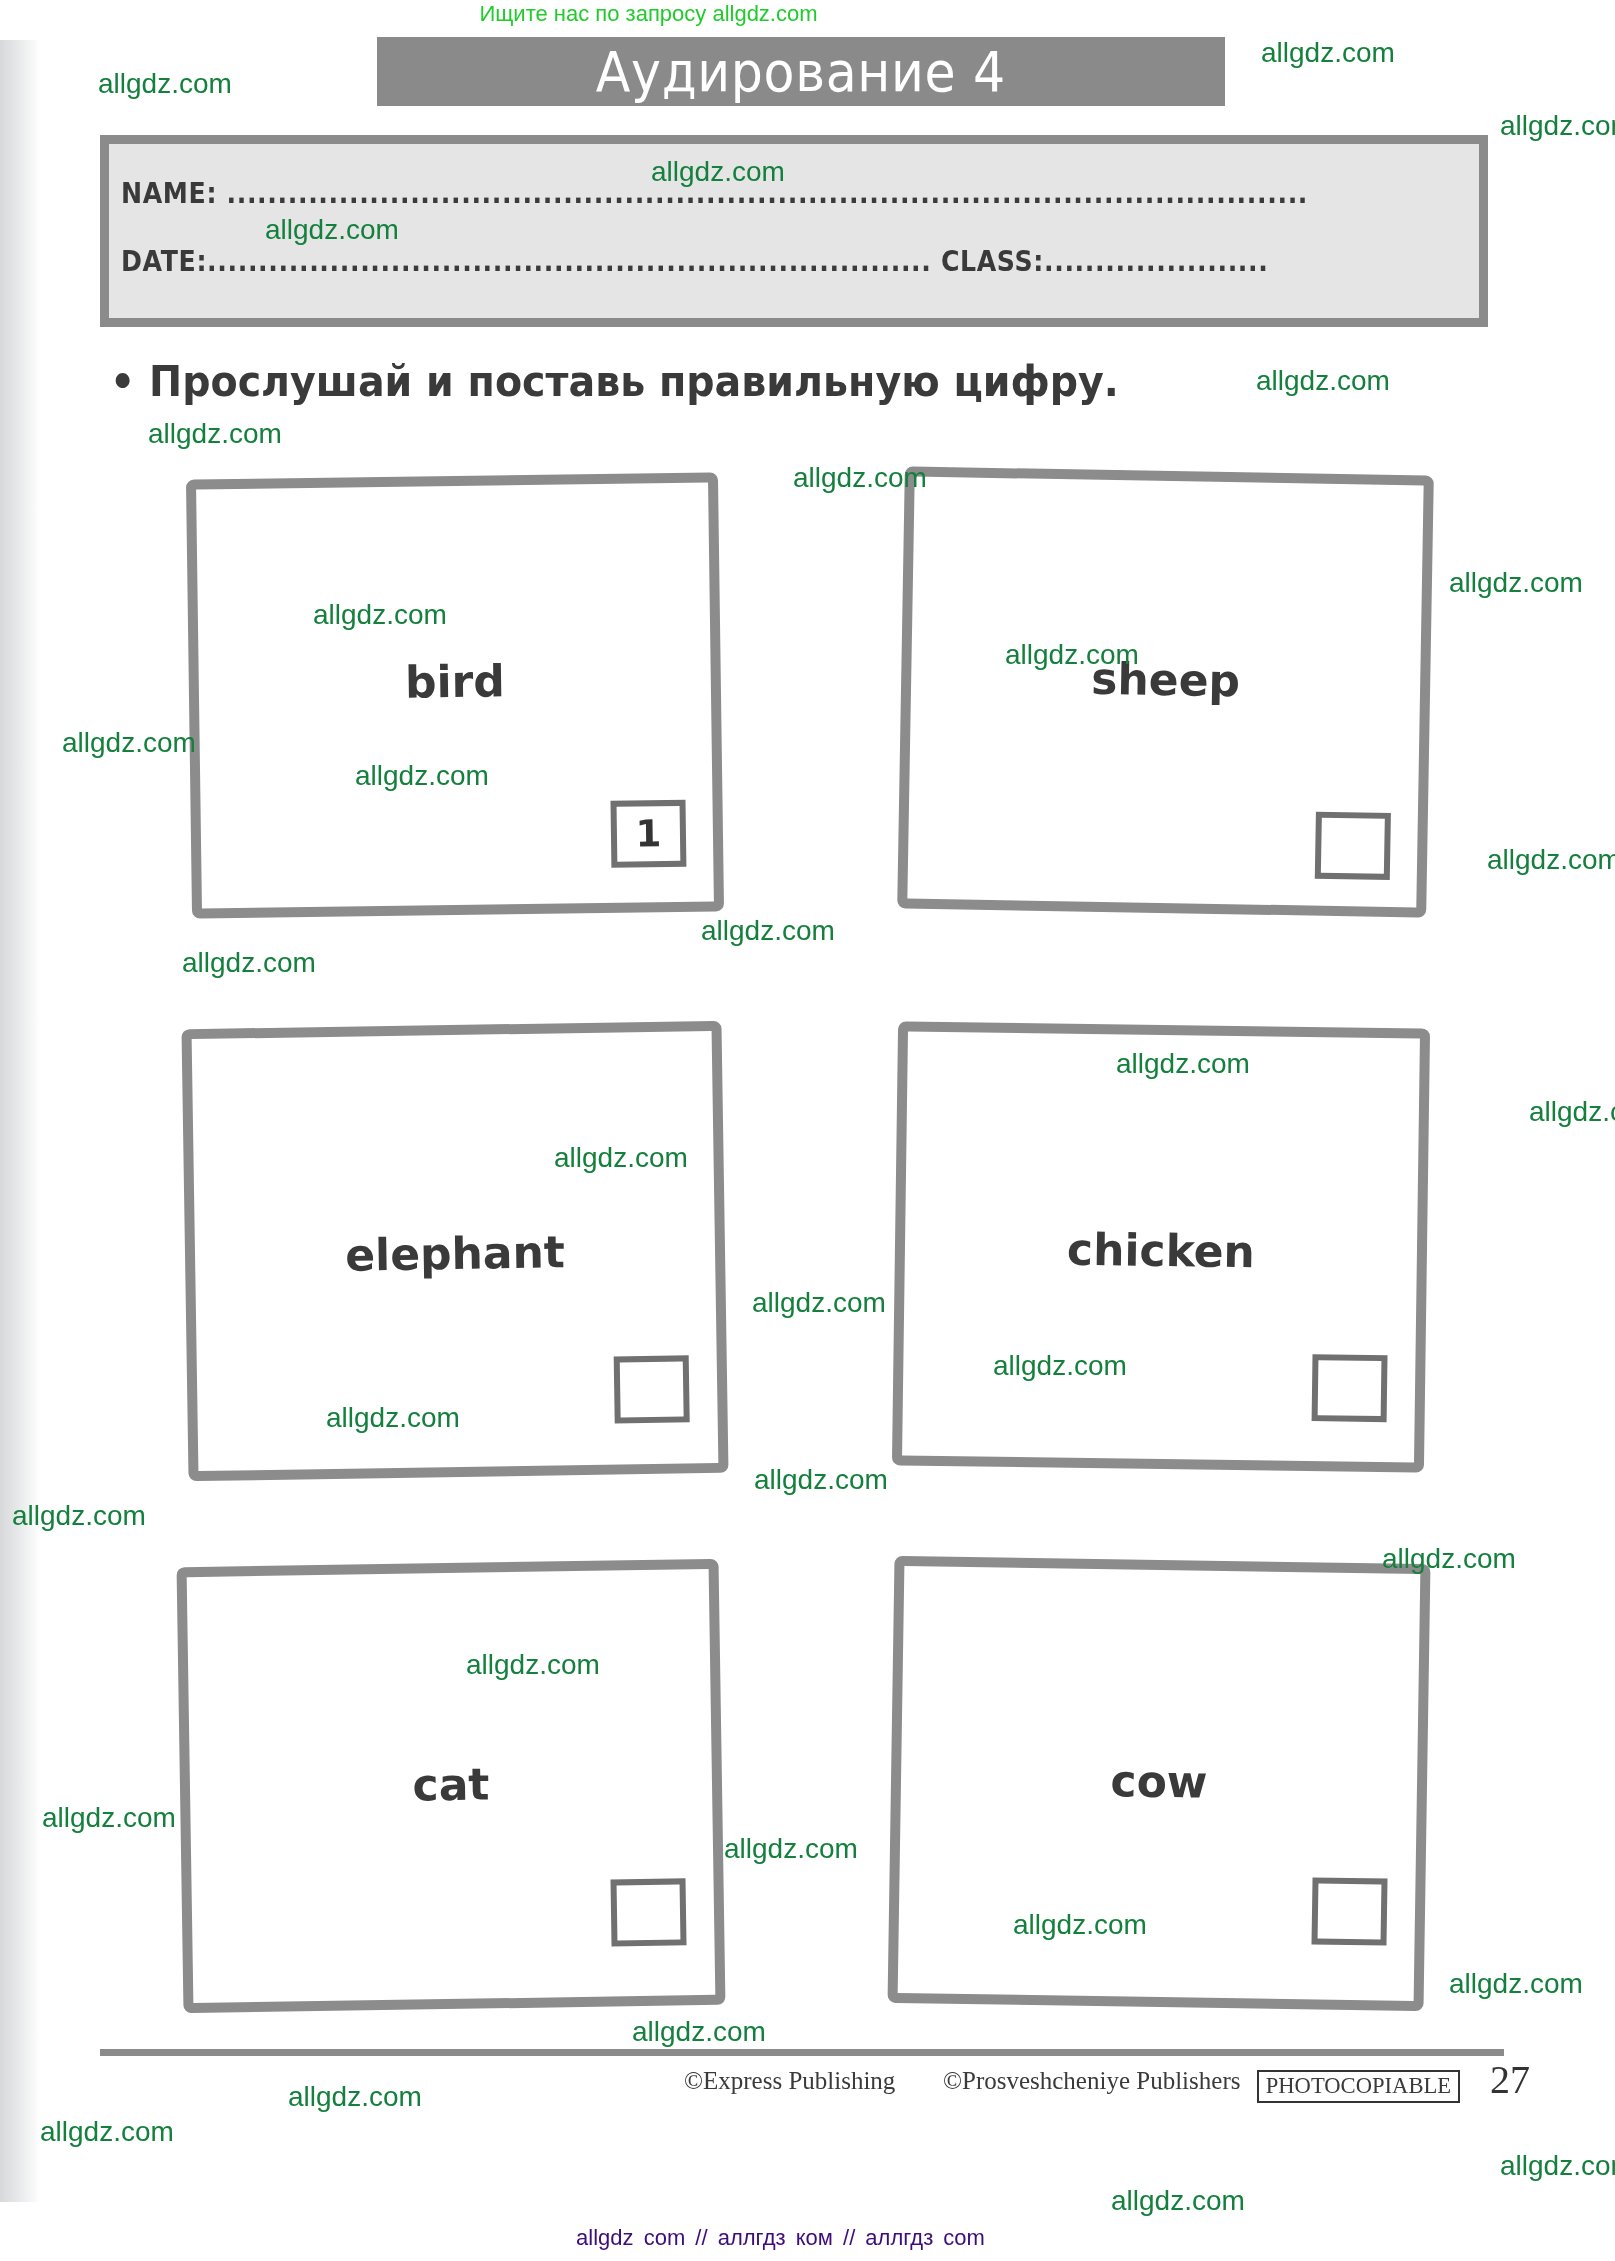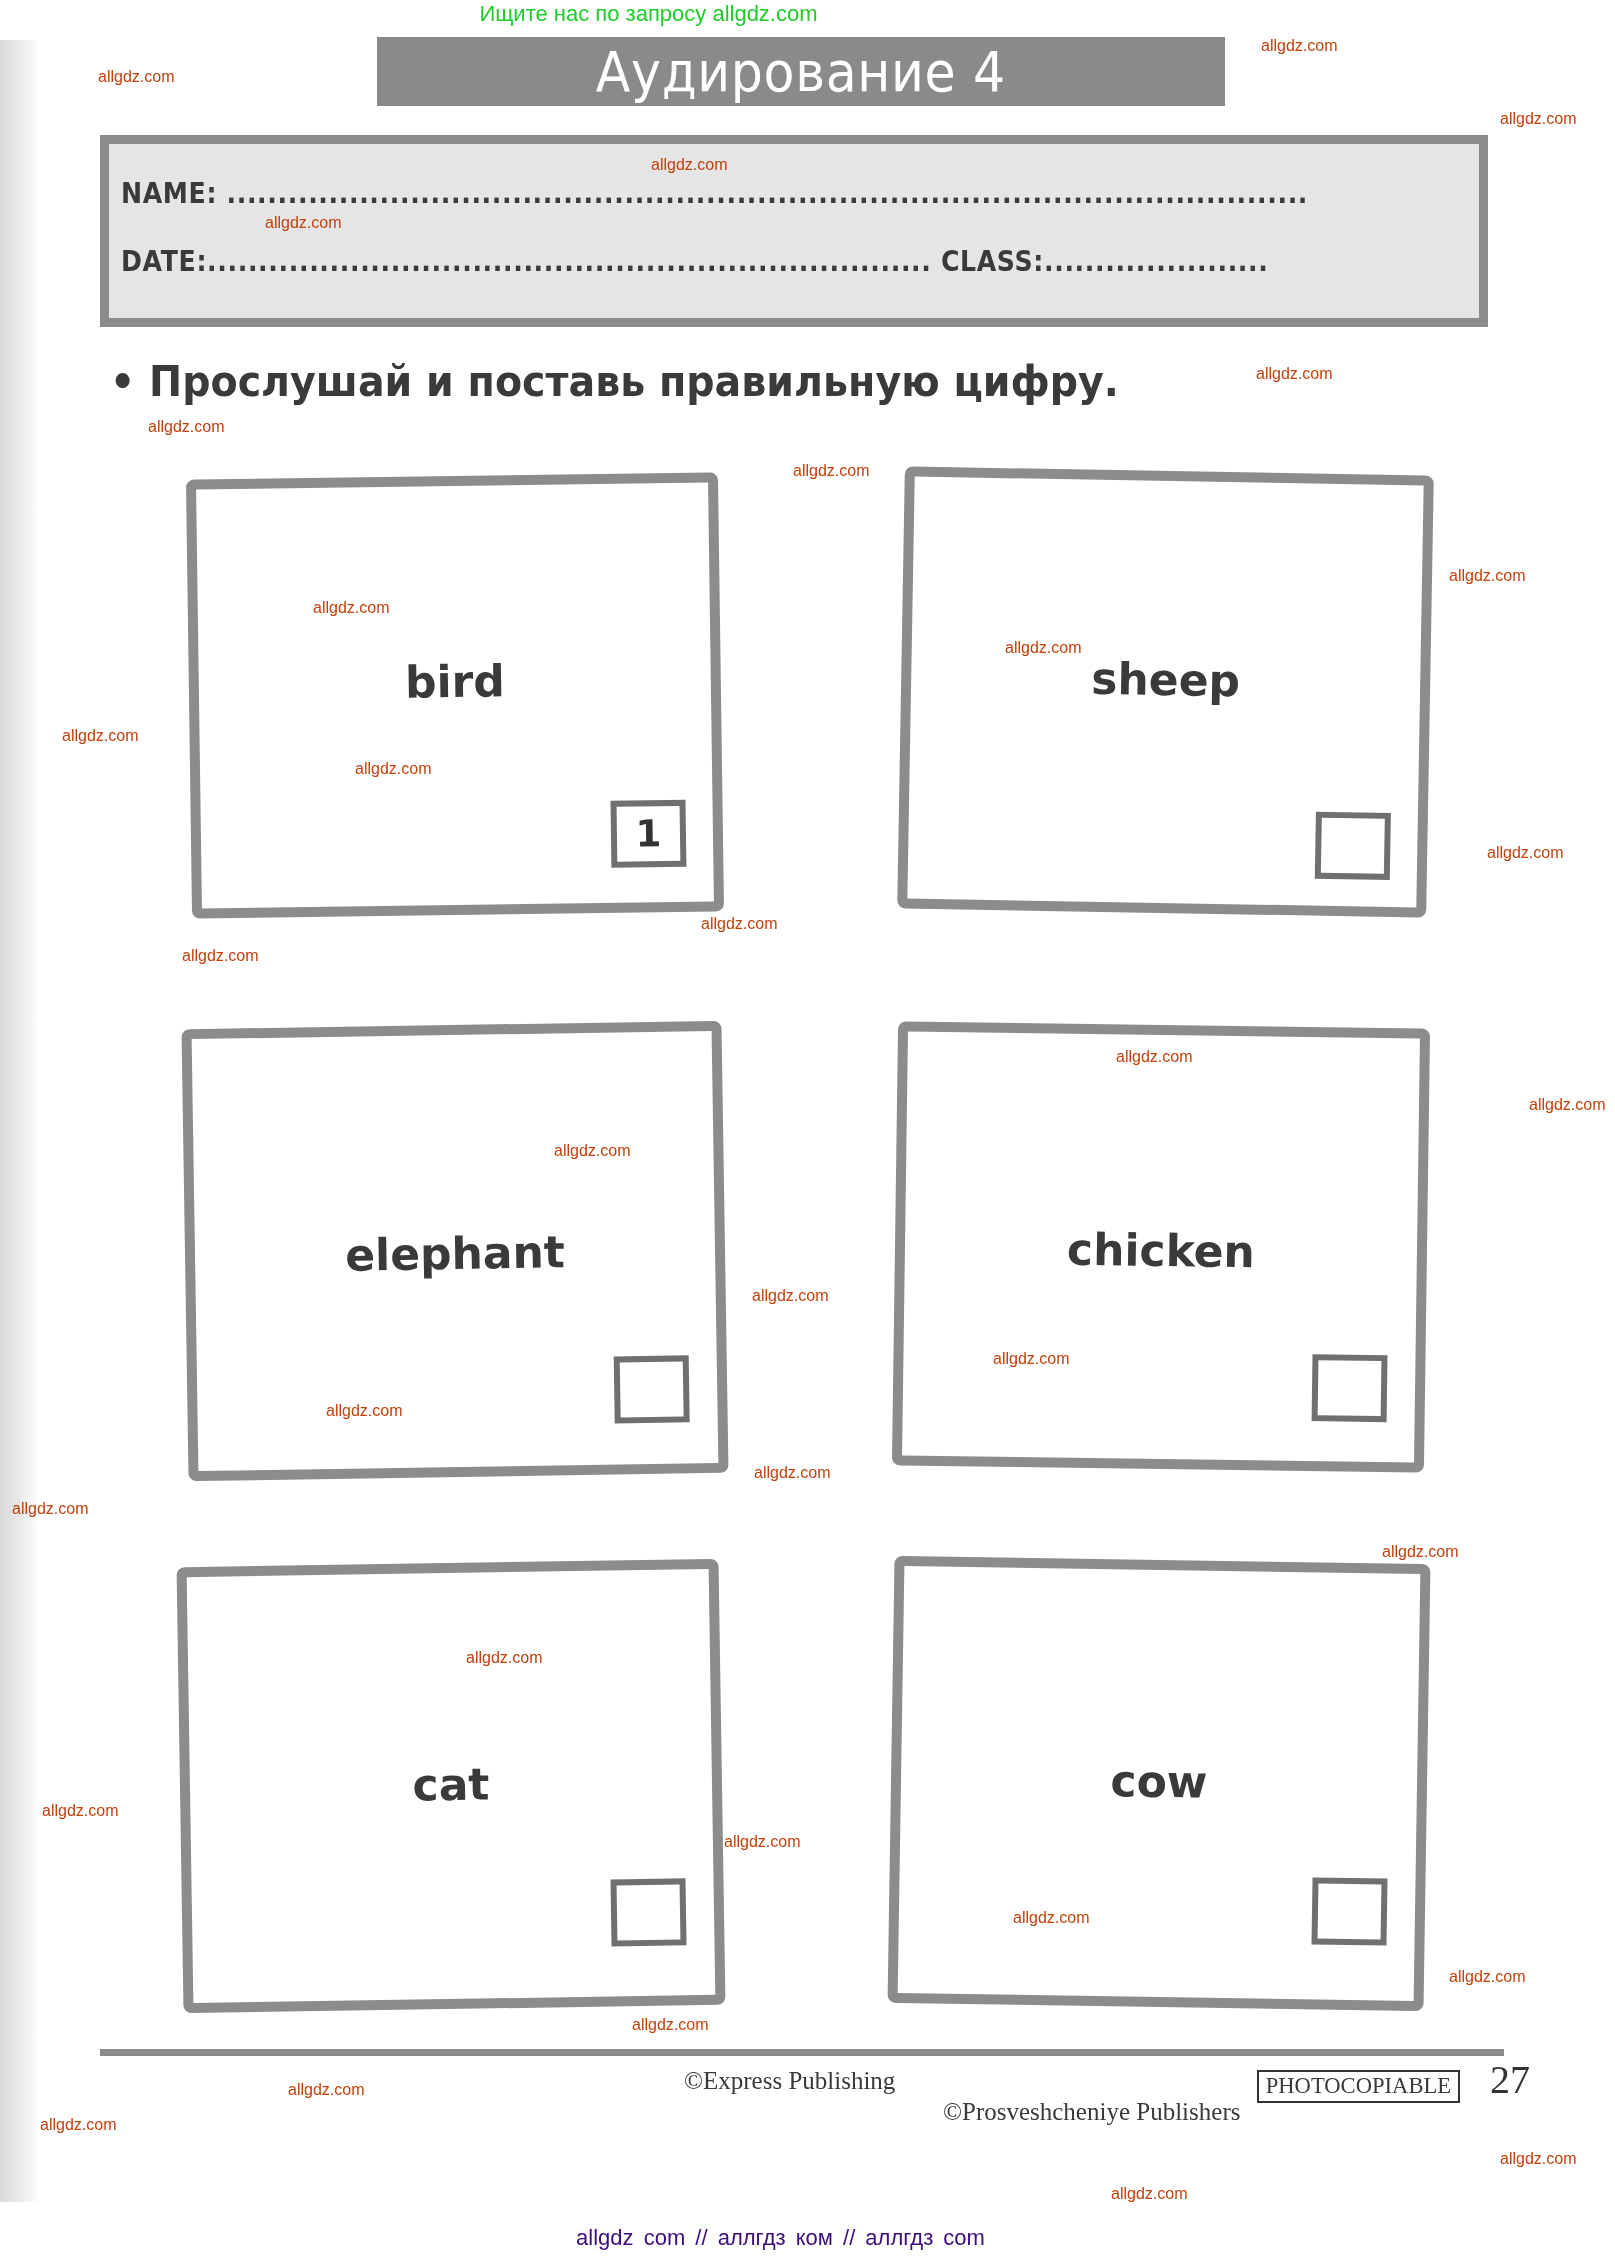--- a/index.html
+++ b/index.html
@@ -69,21 +69,21 @@
   }
   .photocopiable {
     position: absolute; left: 1257px; top: 2070px; border: 2px solid #333; padding: 1.3px 6.7px;
     font-family: "Liberation Serif", serif; font-size: 22.6px; color: #3a3a3a;
   }
   .page-number {
     position: absolute; left: 1490px; top: 2056px; font-family: "Liberation Serif", serif;
     font-size: 40px; color: #333;
   }
   .wm {
-    position: absolute; font-family: "Liberation Sans", sans-serif; font-size: 16px; color: #c2410c;
+    position: absolute; font-family: "Liberation Sans", sans-serif; font-size: 28px; color: #15803d;
     white-space: nowrap;
   }
 </style>
 </head>
 <body>
 
 <div class="page-shadow"></div>
 
 <div class="top-watermark">Ищите нас по запросу allgdz.com</div>
 
@@ -123,21 +123,21 @@
   <div class="answer-box" style="right:28px; bottom:50px;"></div>
 </div>
 
 <div class="card" style="left:891px; top:1560px; width:536px; height:447px; transform: rotate(0.9deg);">
   <div class="word" style="top:186px;">cow</div>
   <div class="answer-box" style="right:28px; bottom:55px;"></div>
 </div>
 
 <div class="footer-line"></div>
 <div class="footer-credit" style="left:684px;">©Express Publishing</div>
-<div class="footer-credit" style="left:943px;margin-top:31px;">©Prosveshcheniye Publishers</div>
+<div class="footer-credit" style="left:943px;">©Prosveshcheniye Publishers</div>
 <div class="photocopiable">PHOTOCOPIABLE</div>
 <div class="page-number">27</div>
 
 <div class="wm" style="left:98px; top:68px;">allgdz.com</div>
 <div class="wm" style="left:1261px; top:37px;">allgdz.com</div>
 <div class="wm" style="left:1500px; top:110px;">allgdz.com</div>
 <div class="wm" style="left:651px; top:156px;">allgdz.com</div>
 <div class="wm" style="left:265px; top:214px;">allgdz.com</div>
 <div class="wm" style="left:1256px; top:365px;">allgdz.com</div>
 <div class="wm" style="left:148px; top:418px;">allgdz.com</div>

